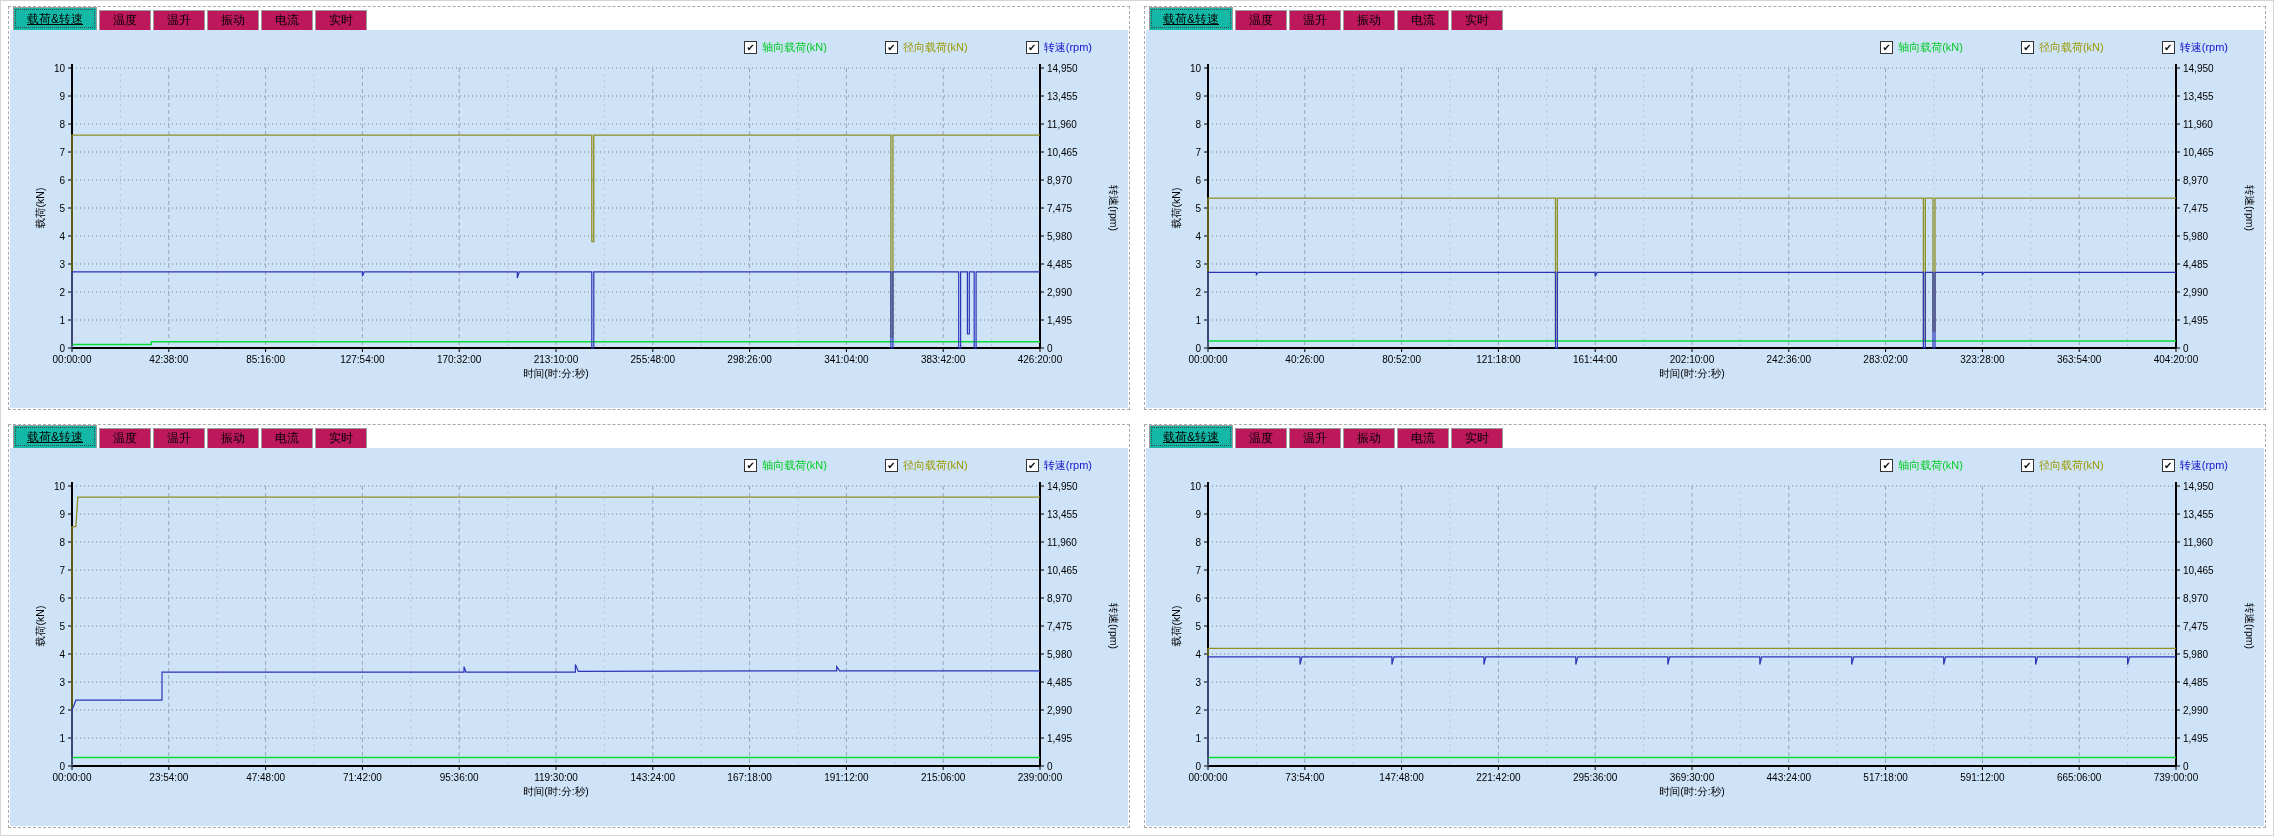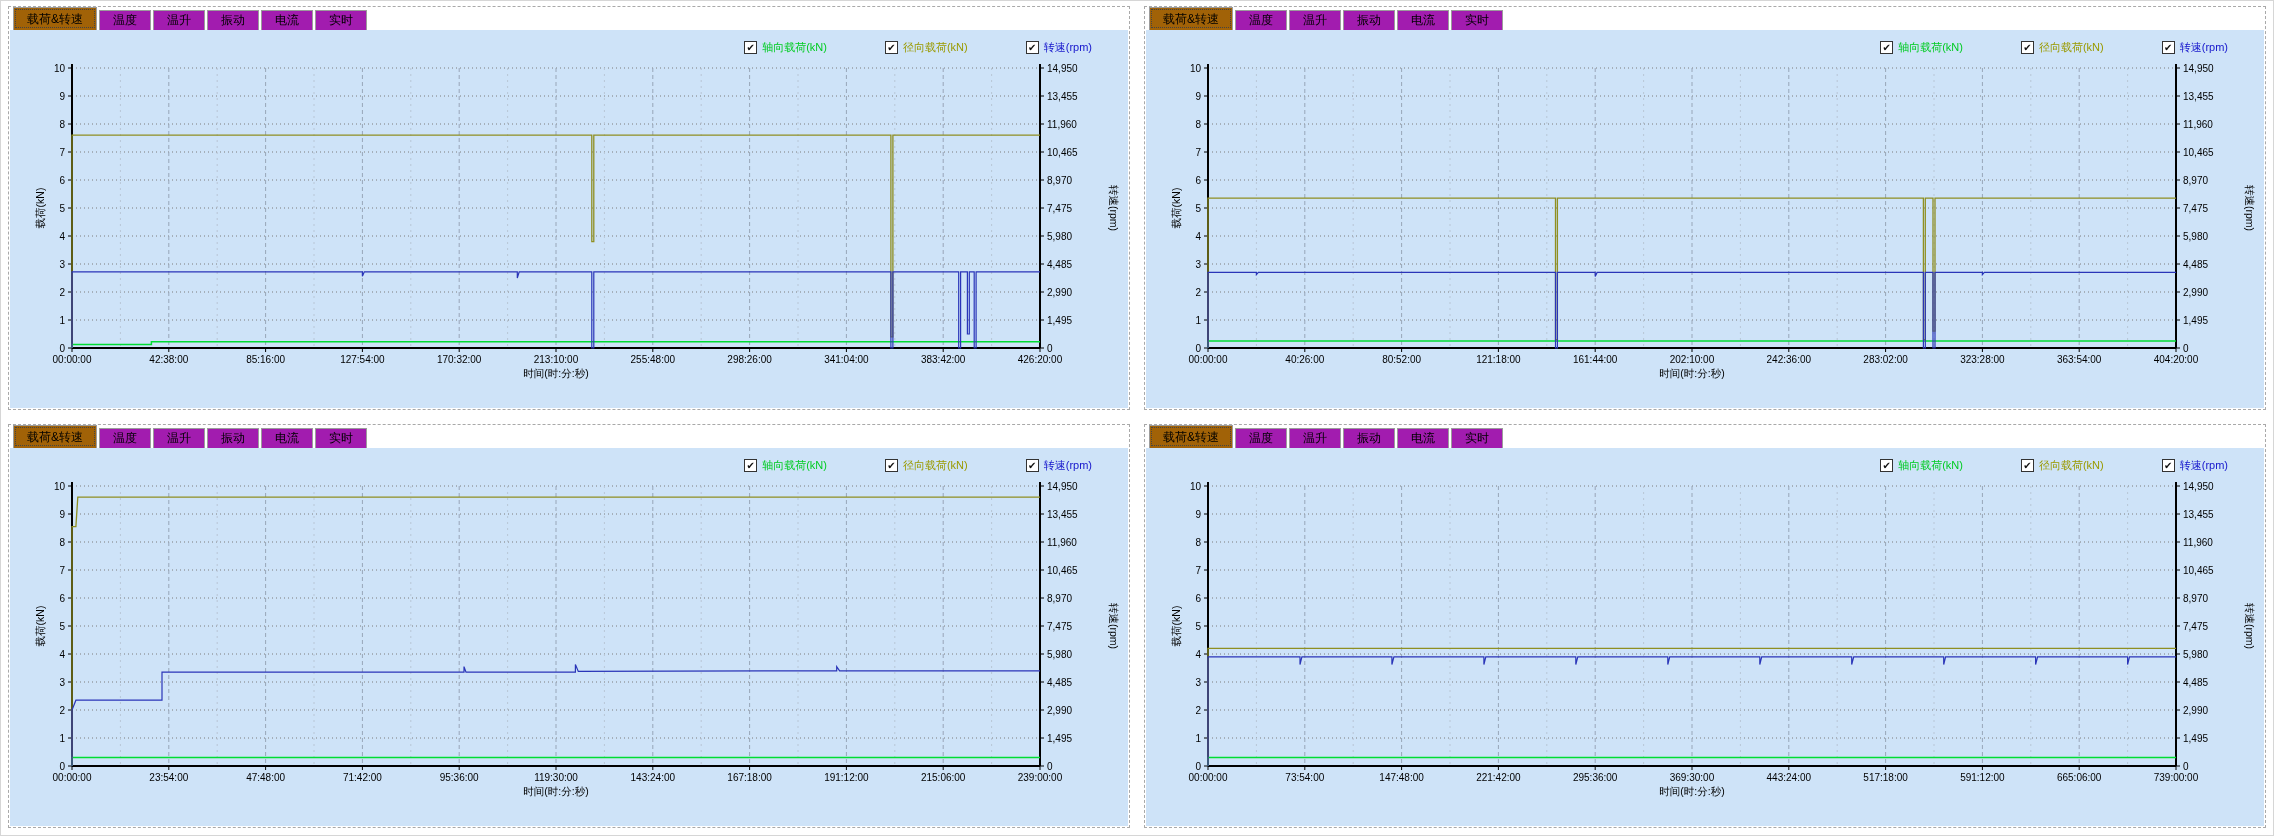--- a/index.html
+++ b/index.html
@@ -1,23 +1,23 @@
 <!DOCTYPE html>
 <html><head>
 <meta charset="utf-8">
 <style>
   html,body{margin:0;padding:0;background:#fff;font-family:"Liberation Sans","DejaVu Sans",sans-serif;}
   .board{width:2274px;height:836px;box-sizing:border-box;border:1px solid #d6d6d6;background:#fff;
          display:grid;grid-template-columns:1122px 1122px;grid-template-rows:404px 404px;
          column-gap:14px;row-gap:14px;padding:5px 7px;}
   .panel{position:relative;border:1px dashed #a9a9a9;background:#ffffff;box-sizing:border-box;overflow:hidden;}
   .tabstrip{height:23px;background:#ffffff;display:flex;align-items:flex-end;padding-left:4px;}
-  .tab{height:19px;line-height:19px;padding:0 13px;font-size:12px;color:#000;background:#a21caf;
+  .tab{height:19px;line-height:19px;padding:0 13px;font-size:12px;color:#000;background:#be185d;
        border:1px solid #9c9c9c;border-bottom:none;margin-right:2px;white-space:nowrap;cursor:default;}
-  .tab.active{height:22px;line-height:22px;background:#a16207;outline:1px dotted #444;outline-offset:-3px;}
+  .tab.active{height:22px;line-height:22px;background:#14b8a6;outline:1px dotted #444;outline-offset:-3px;text-decoration:underline;}
   .client{position:absolute;top:23px;left:1px;right:1px;bottom:1px;background:#cee3f8;}
   .legend{display:flex;justify-content:flex-end;gap:58px;padding:9px 36px 0 0;height:17px;}
   .legend-item{display:flex;align-items:center;gap:5px;font-size:11px;white-space:nowrap;}
   .cb{display:inline-block;width:11px;height:11px;background:#fff;border:1px solid #333;
       font-size:10px;line-height:11px;text-align:center;color:#111;}
   svg.chart{display:block;}
   svg text{fill:#000;}
 </style>
 </head>
 <body>

